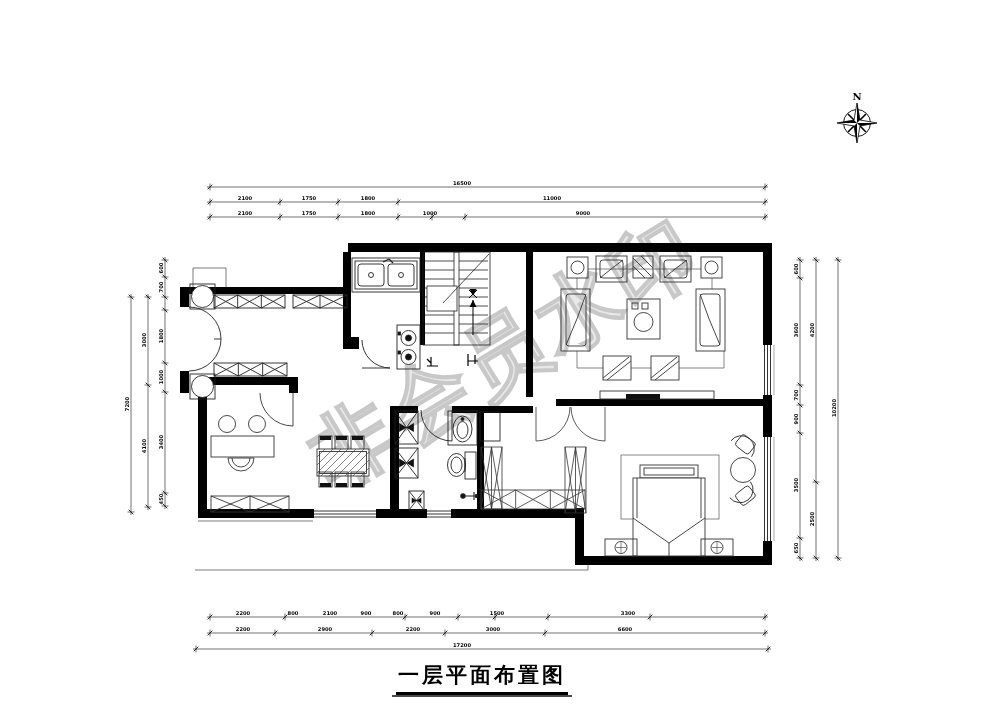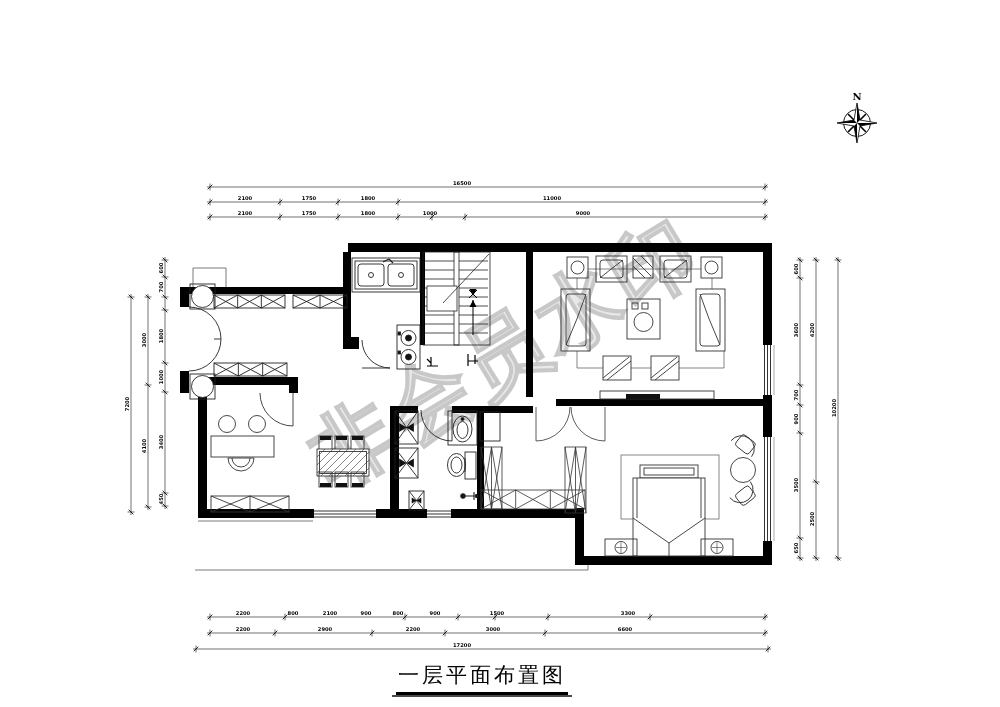--- a/index.html
+++ b/index.html
@@ -5,21 +5,21 @@
   html,body{margin:0;padding:0;background:#fff;}
   #canvas{position:relative;width:1000px;height:707px;background:#fff;overflow:hidden;
           font-family:"DejaVu Sans","Liberation Sans",sans-serif;}
   #plan-svg{position:absolute;left:0;top:0;z-index:2;}
   .watermark{position:absolute;left:285px;top:288px;width:470px;z-index:1;
              transform:rotate(-31deg);transform-origin:center;
              font-size:84px;font-weight:bold;letter-spacing:3px;white-space:nowrap;
              color:#e6e6e6;-webkit-text-stroke:1.5px #c3c3c3;opacity:.9;
              font-family:"DejaVu Sans",sans-serif;}
   .title{position:absolute;left:396px;top:661px;width:172px;z-index:3;
-         text-align:center;font-size:21px;font-weight:normal;letter-spacing:3px;
+         text-align:center;font-size:21px;font-weight:bold;letter-spacing:3px;
          color:#000;border-bottom:3px solid #000;padding-bottom:3px;}
   .title-underline2{position:absolute;left:392px;top:695px;width:180px;height:2px;
                     background:#4a4a4a;z-index:3;}
 </style>
 </head>
 <body>
 
 <div id="canvas">
 
   <div class="watermark">非会员水印</div>

